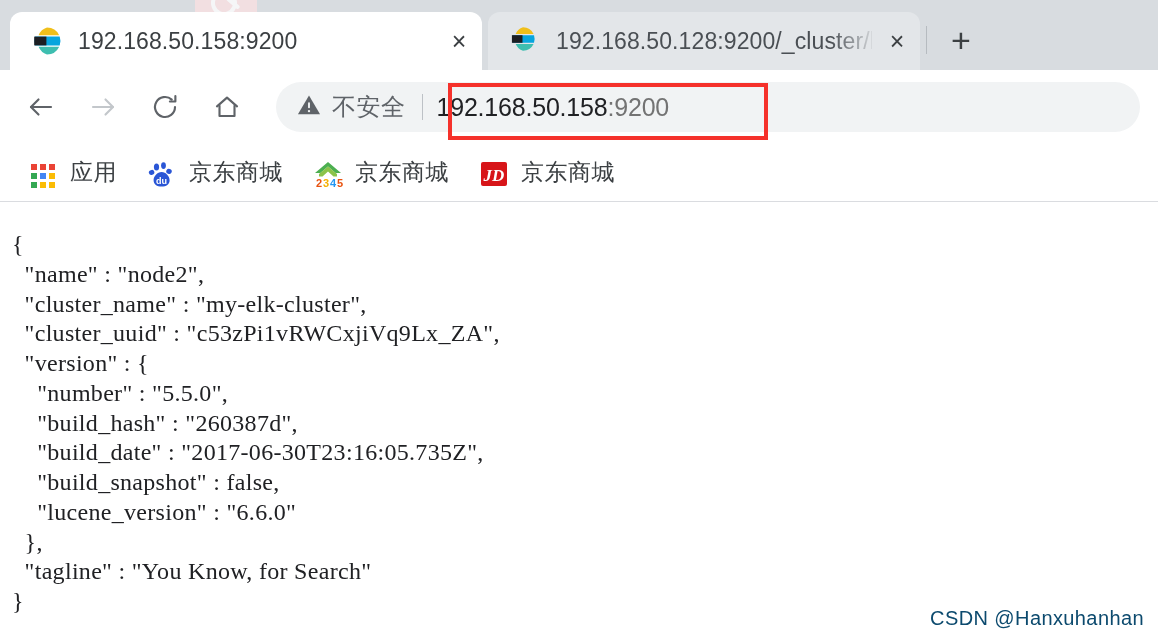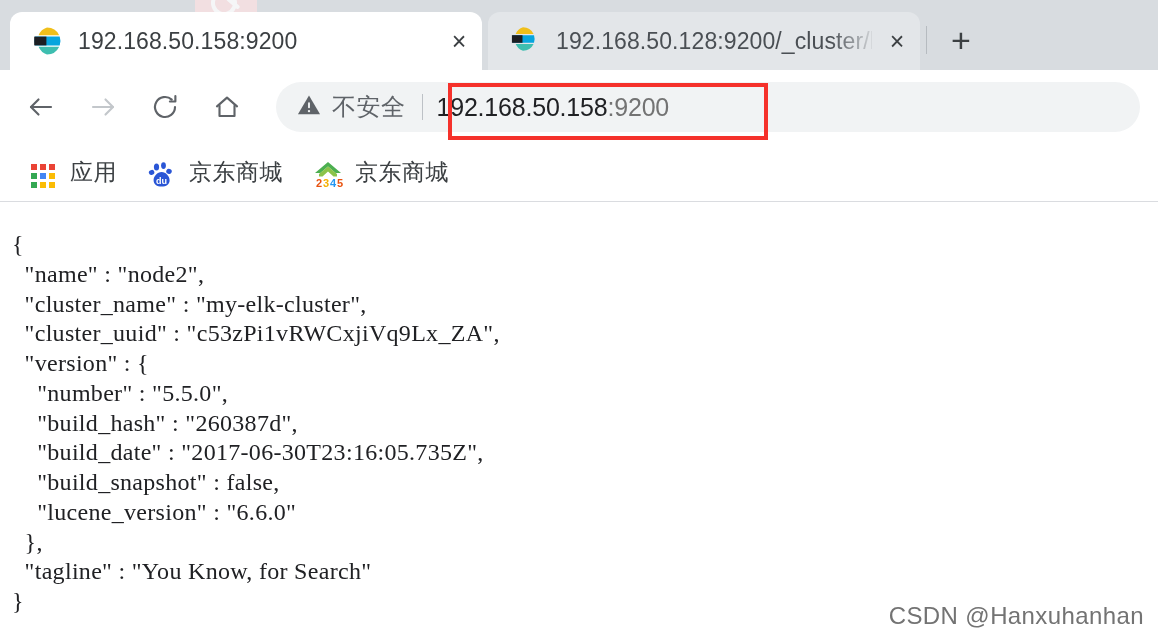--- a/index.html
+++ b/index.html
@@ -271,22 +271,22 @@
     font-size: 24px;
     line-height: 1.24;
     color: #202124;
     white-space: pre;
     letter-spacing: .3px;
   }
   .watermark {
     position: absolute;
     right: 14px;
     bottom: 8px;
-    font-size: 24px;
-    color: #737373;
+    font-size: 20px;
+    color: #0c4a6e;
     font-family: "Liberation Sans", sans-serif;
     letter-spacing: .4px;
     margin-top: 20px;
   }
 </style>
 </head>
 <body>
 
 <div class="browser">
 
@@ -413,20 +413,29 @@
           <path d="M15 6.5 24 14v2.5h-3.5L15 11.6 9.5 16.5H6V14z" fill="#8bc34a"></path>
           <text x="3" y="27" font-family="'Liberation Sans',sans-serif" font-size="11" font-weight="bold" fill="#e8520f">2</text>
           <text x="10" y="27" font-family="'Liberation Sans',sans-serif" font-size="11" font-weight="bold" fill="#f5b000">3</text>
           <text x="17" y="27" font-family="'Liberation Sans',sans-serif" font-size="11" font-weight="bold" fill="#2196f3">4</text>
           <text x="24" y="27" font-family="'Liberation Sans',sans-serif" font-size="11" font-weight="bold" fill="#e8520f">5</text>
         </svg>
       </span>
       <span class="bm-label">京东商城</span>
     </div>
 
+    <div class="bm">
+      <span class="bm-icon">
+        <svg width="28" height="28" viewBox="0 0 28 28">
+          <rect x="1" y="2" width="26" height="24" rx="2" fill="#d71519"></rect>
+          <text x="14" y="21" font-family="'Liberation Serif',serif" font-size="17" font-weight="bold" fill="#ffffff" text-anchor="middle" font-style="italic">JD</text>
+        </svg>
+      </span>
+      <span class="bm-label">京东商城</span>
+    </div>
   </div>
 
   <div class="content">
     <pre class="json">{
   "name" : "node2",
   "cluster_name" : "my-elk-cluster",
   "cluster_uuid" : "c53zPi1vRWCxjiVq9Lx_ZA",
   "version" : {
     "number" : "5.5.0",
     "build_hash" : "260387d",

